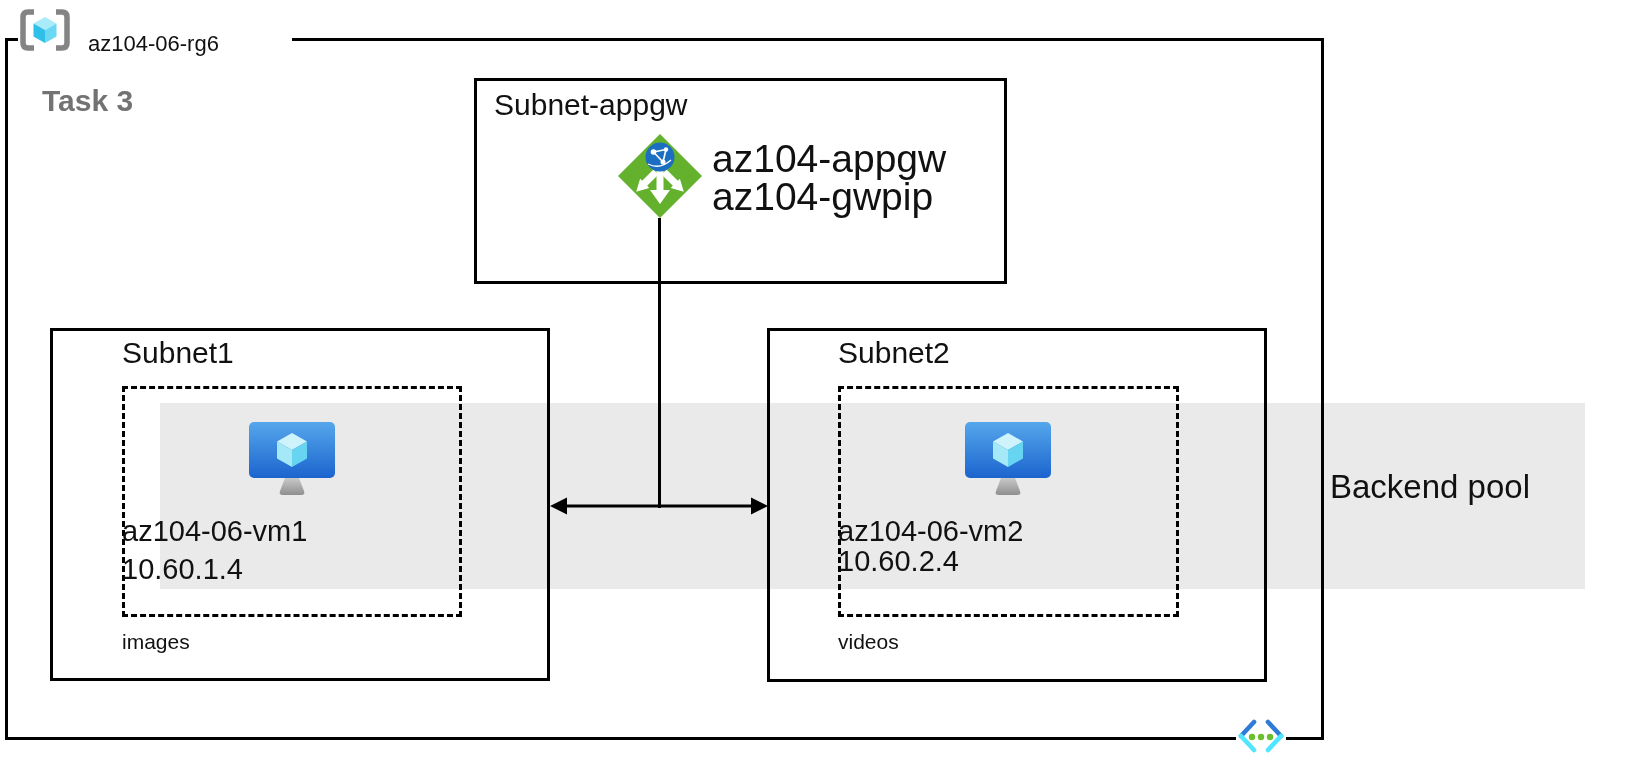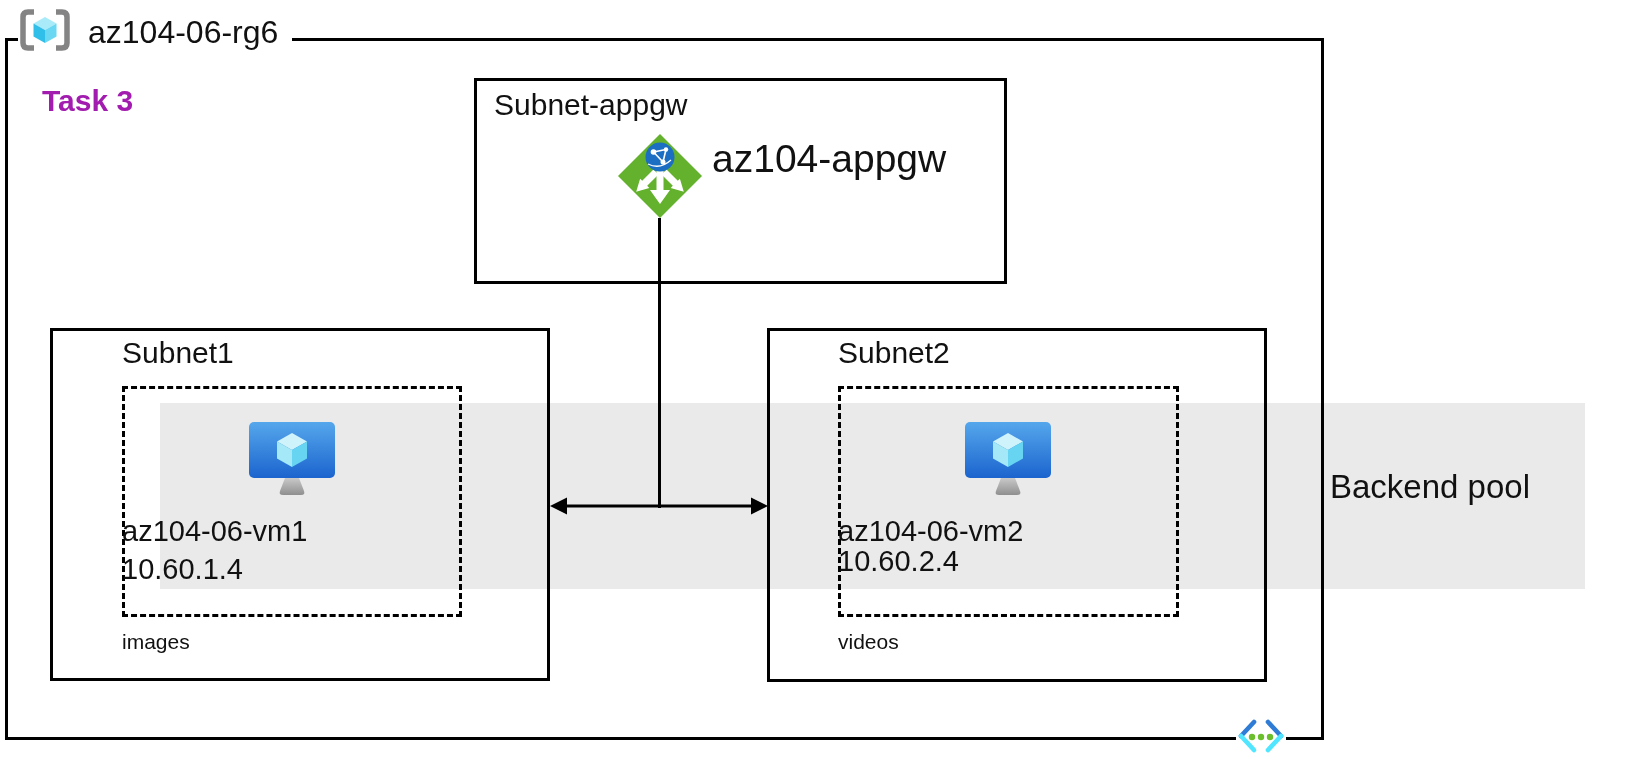--- a/index.html
+++ b/index.html
@@ -6,22 +6,22 @@
   .canvas{
     position:relative;width:1625px;height:761px;background:#ffffff;overflow:hidden;
     font-family:"Liberation Sans", sans-serif;color:#111111;
   }
   .box{position:absolute;border:3px solid #000;box-sizing:border-box;background:transparent;}
   .dashedbox{position:absolute;border:3px dashed #000;box-sizing:border-box;background:transparent;}
   .hline,.vline{position:absolute;background:#000;}
   .band{position:absolute;background:#EAEAEA;}
   .label{position:absolute;white-space:nowrap;}
   .center{white-space:nowrap;}
-  .rg-label{font-size:32px;line-height:36px;}
-  .task{font-size:30px;font-weight:bold;color:#a21caf;}
+  .rg-label{font-size:22px;line-height:36px;margin-top:12px;}
+  .task{font-size:30px;font-weight:bold;color:#737373;}
   .boxtitle{font-size:30px;line-height:34px;}
   .vmtext{font-size:29px;line-height:38px;}
   .caption{font-size:21px;}
   .gwtext{font-size:39px;line-height:38px;}
   .backend{font-size:33px;}
   .gapmask{position:absolute;background:#ffffff;}
   .icnbox{position:absolute;}
 </style>
 </head>
 <body>
@@ -64,20 +64,21 @@
       <line x1="37.5" y1="20" x2="50" y2="17.5" stroke="#ffffff" stroke-width="1.6"></line>
       <line x1="50" y1="17.5" x2="47" y2="30" stroke="#ffffff" stroke-width="1.6"></line>
       <line x1="37.5" y1="20" x2="47" y2="30" stroke="#ffffff" stroke-width="1.6"></line>
       <path d="M32,32 Q44,38 55,28" stroke="#ffffff" stroke-width="1.3" fill="none"></path>
       <circle cx="37.5" cy="20" r="2.8" fill="#ffffff"></circle>
       <circle cx="50" cy="17.5" r="2.2" fill="#ffffff"></circle>
       <circle cx="47" cy="30" r="2.5" fill="#ffffff"></circle>
     </svg>
   </div>
   <div class="label gwtext" style="left:712px;top:140px;">az104-appgw</div>
+  <div class="label gwtext" style="left:712px;top:178px;">az104-gwpip</div>
 
   <div class="vline" style="left:658px;top:218px;width:3px;height:290px;"></div>
 
   <div class="icnbox" style="left:548px;top:493px;width:222px;height:26px;">
     <svg width="222" height="26" viewBox="0 0 222 26">
       <line x1="14" y1="13" x2="208" y2="13" stroke="#000" stroke-width="3"></line>
       <polygon points="2,13 19,4.5 19,21.5" fill="#000"></polygon>
       <polygon points="220,13 203,4.5 203,21.5" fill="#000"></polygon>
     </svg>
   </div>

